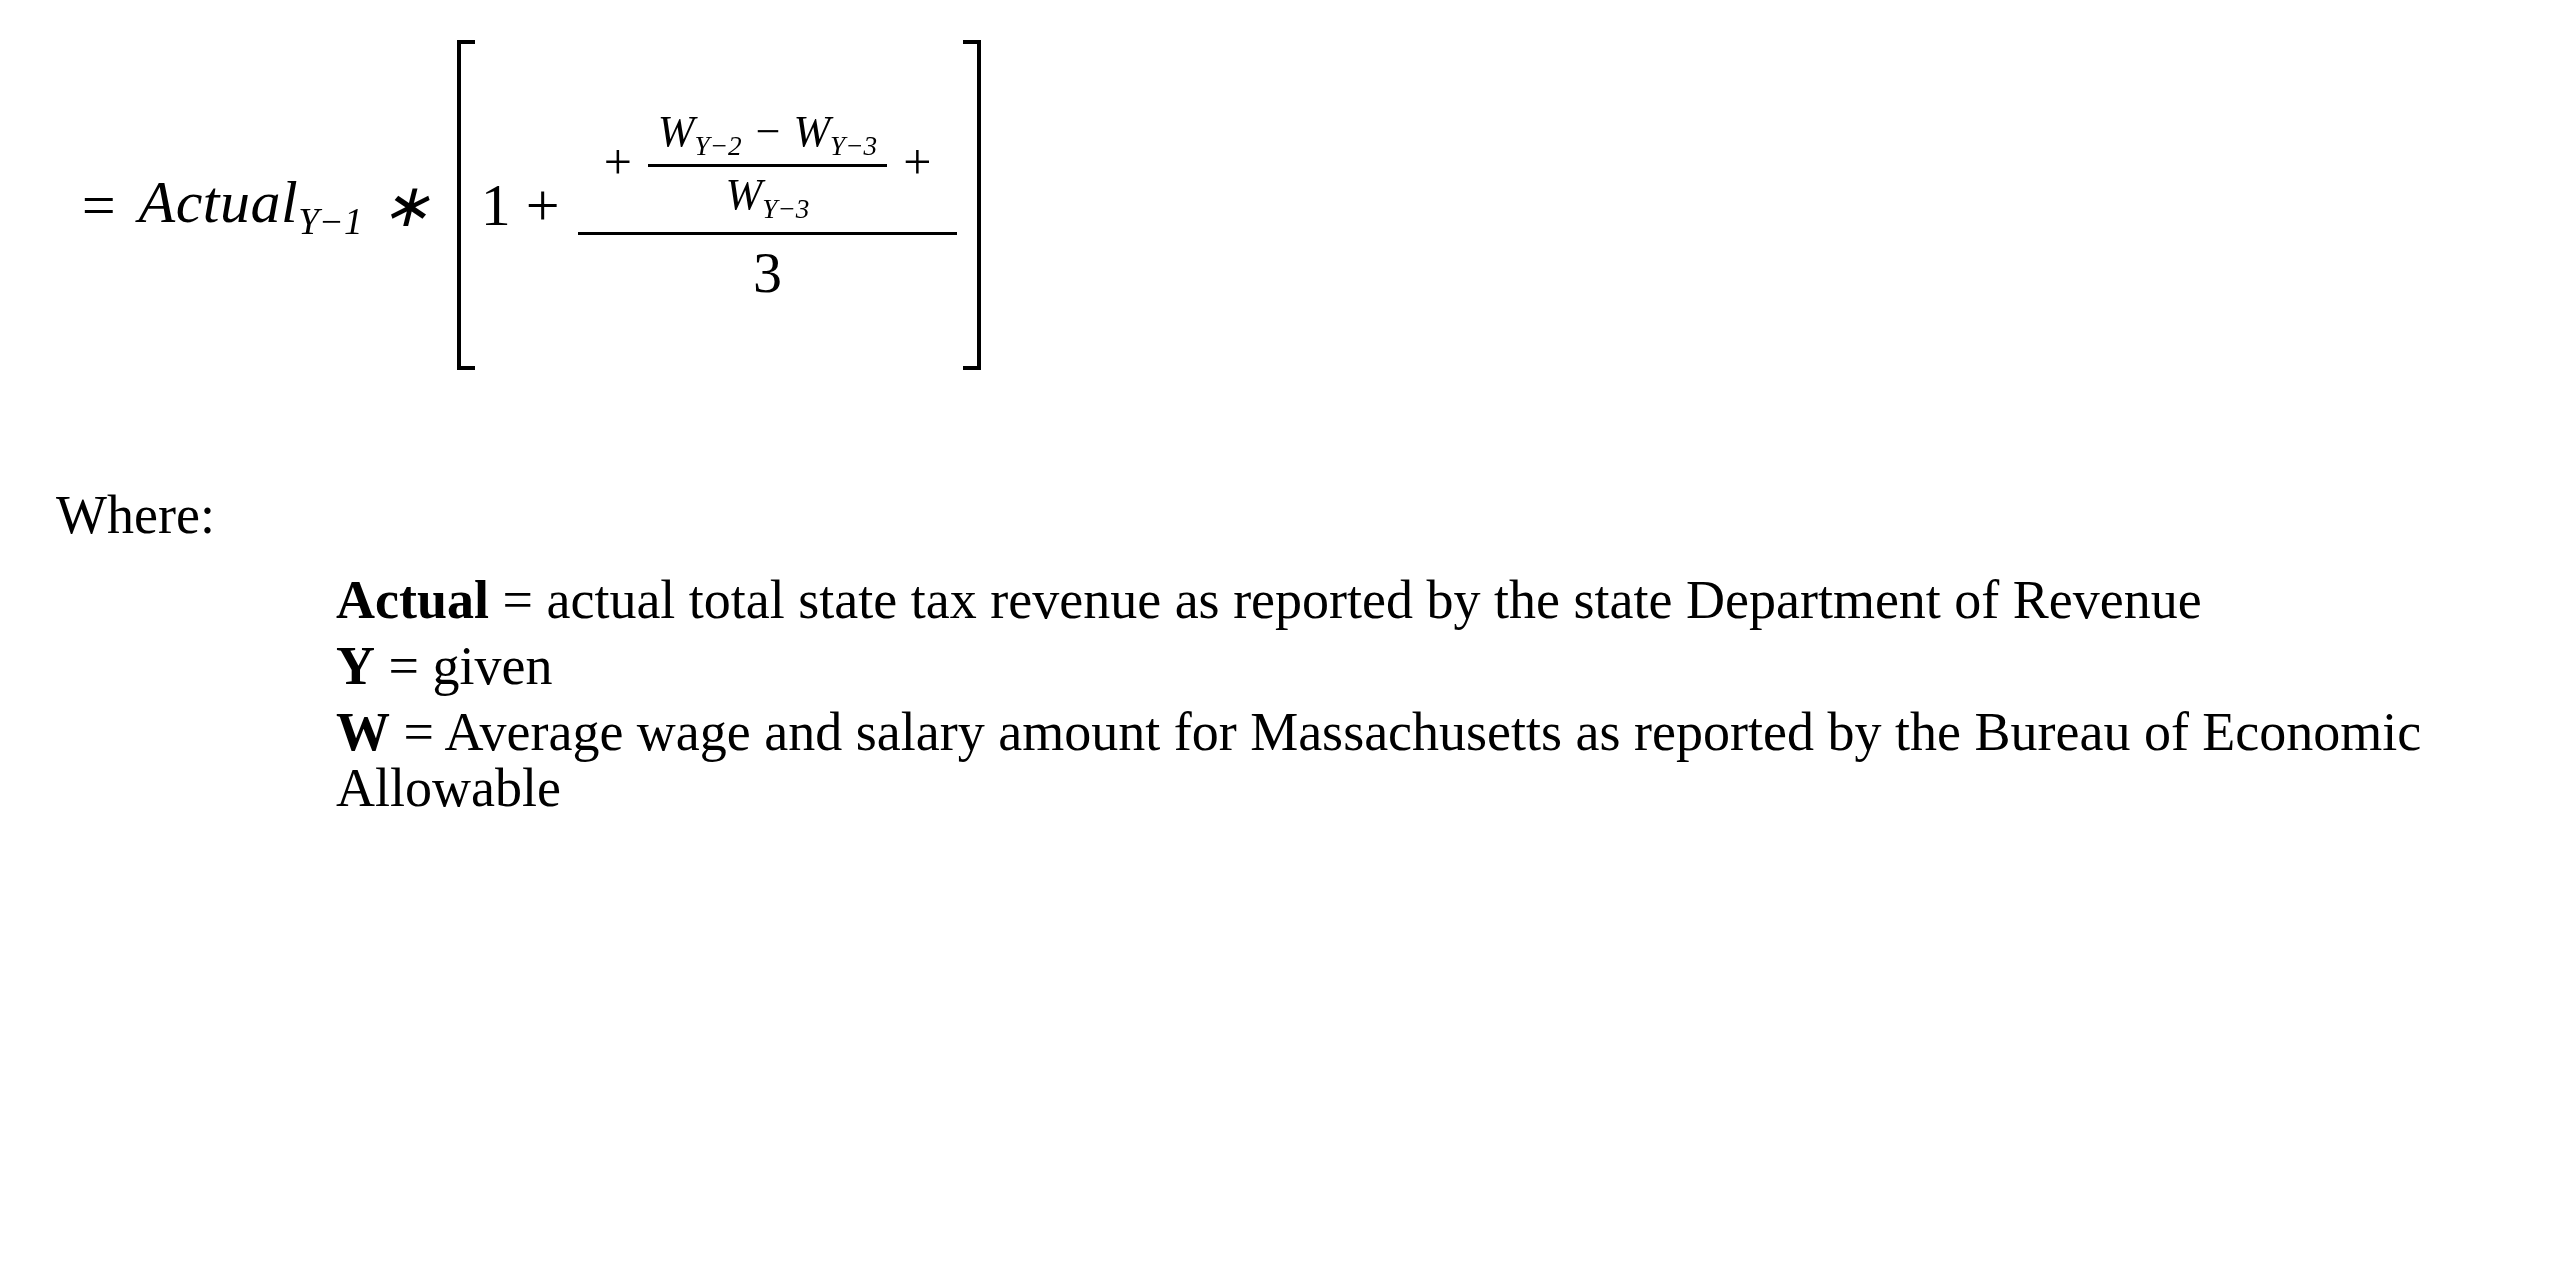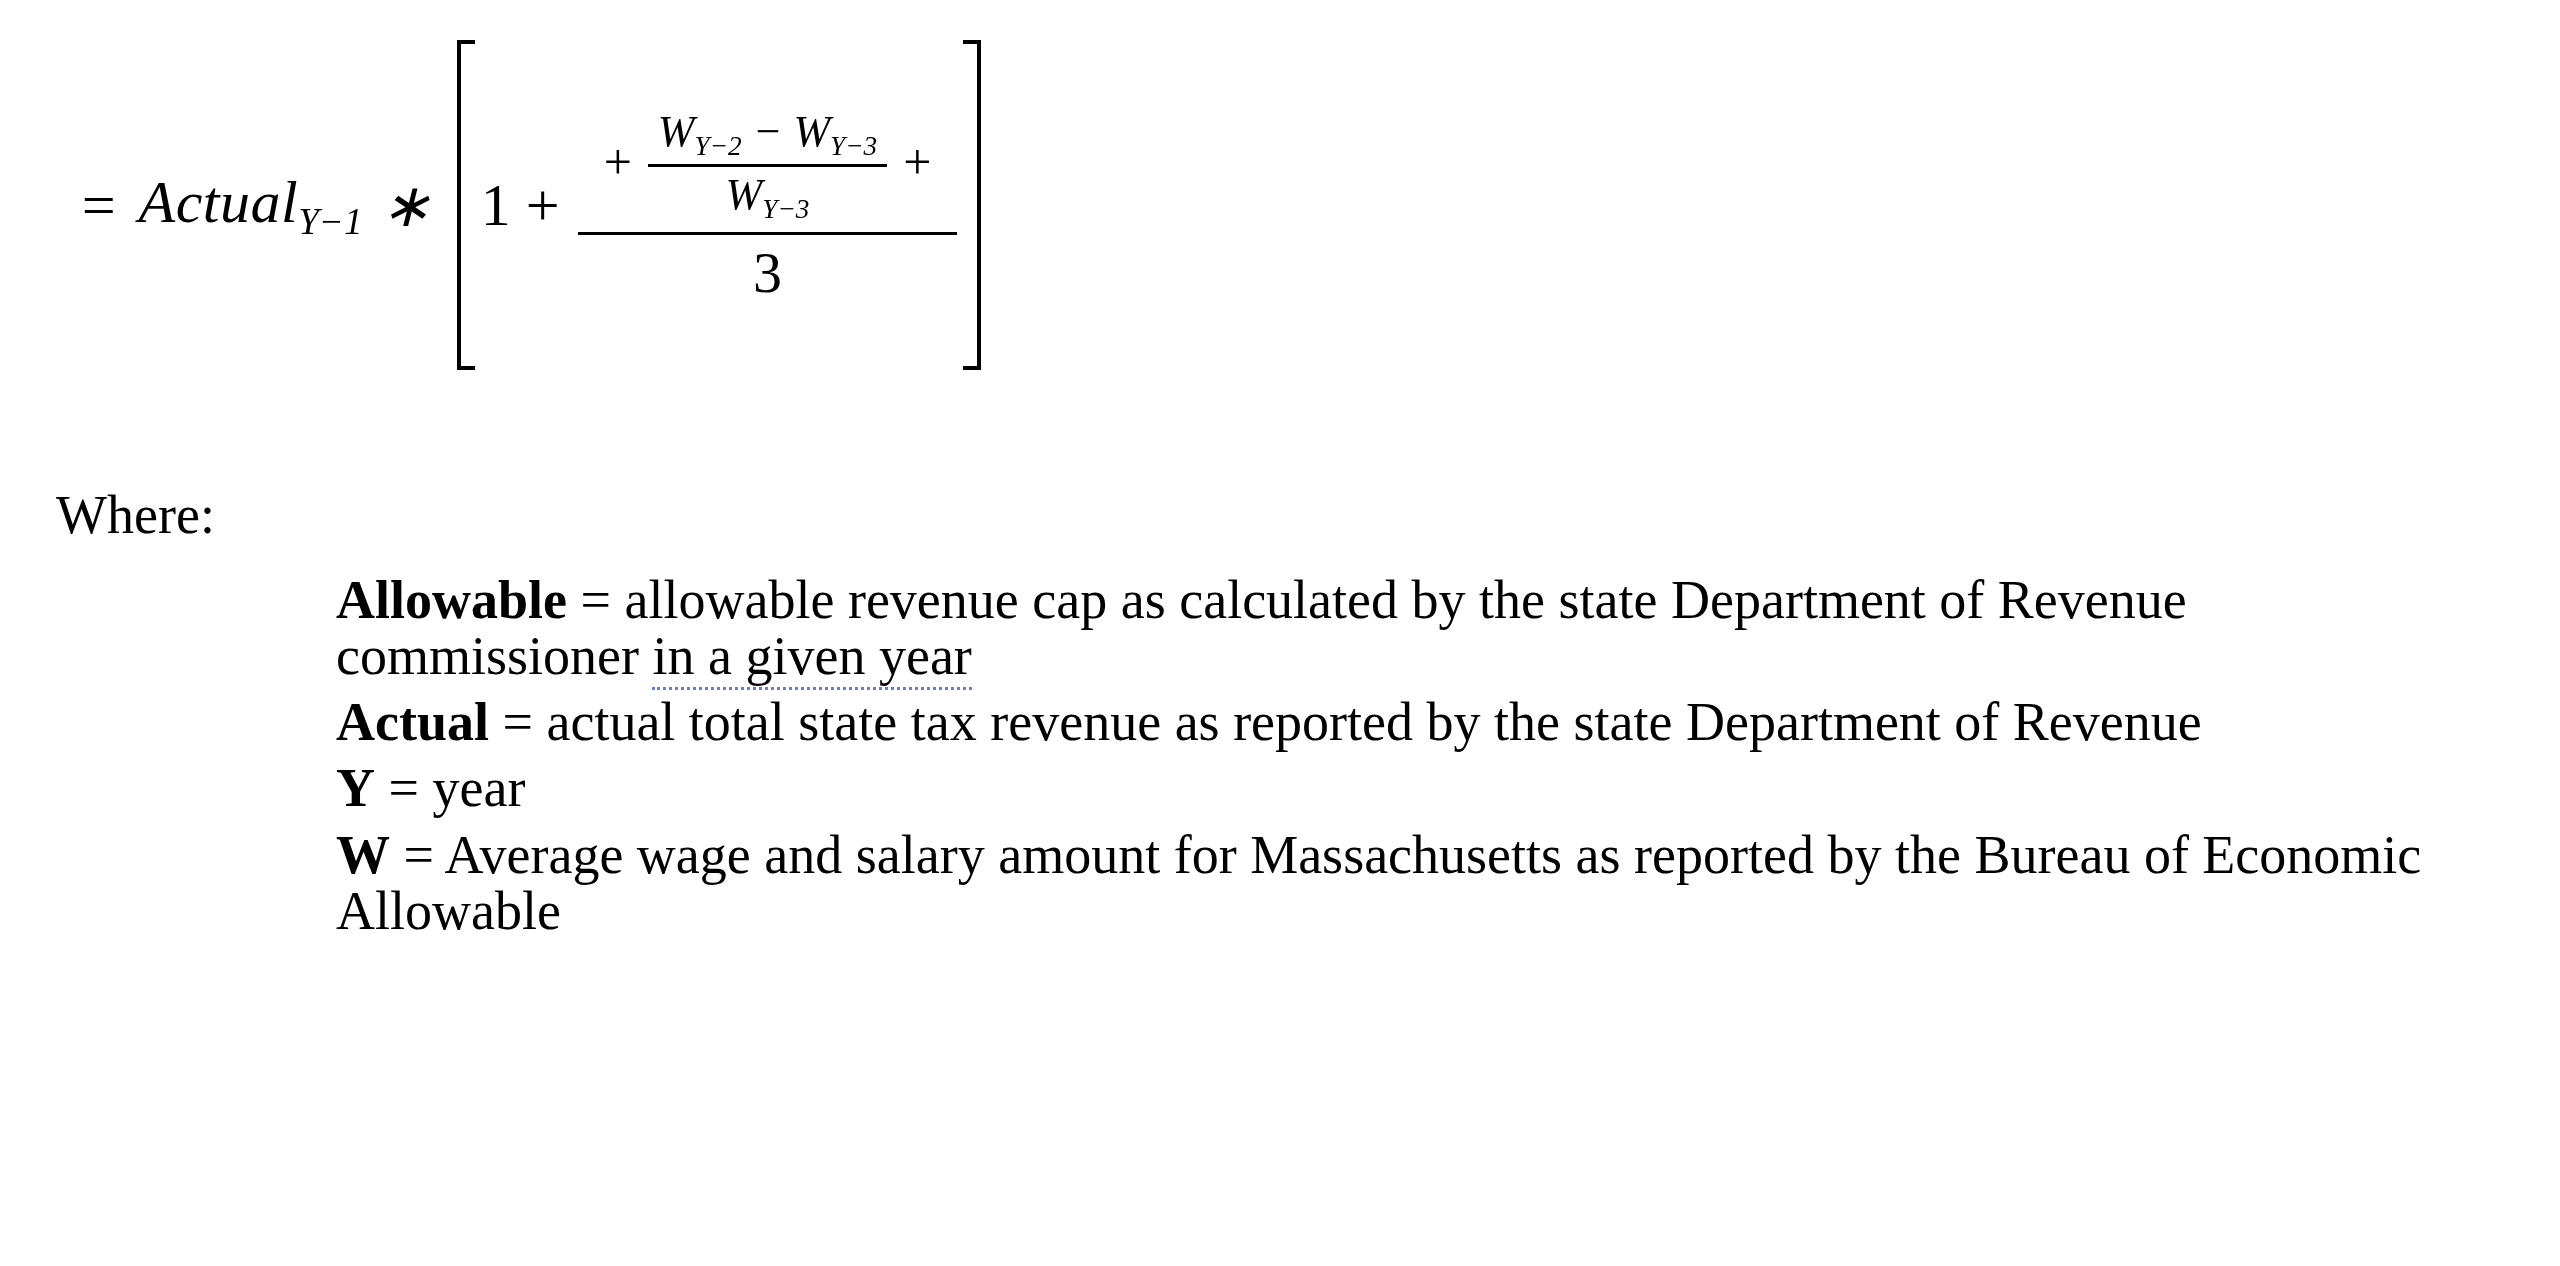--- a/index.html
+++ b/index.html
@@ -217,23 +217,22 @@
 
     <span class="bracket right">
         <span class="foot-bottom"></span>
       </span>
   </div>
 
   <div class="where">Where:</div>
 
   <div class="defs">
 
-    <p class="def"><b>Allowable</b><span> = </span><span>allowable revenue cap as calculated by the state Department of Revenue commissioner </span><span class="spellcheck">in a given year</span></p>
 
     <p class="def"><b>Actual</b><span> = </span><span>actual total state tax revenue as reported by the state Department of Revenue</span></p>
 
-    <p class="def"><b>Y</b><span> = </span><span>year</span></p>
+    <p class="def"><b>Y</b><span> = </span><span>given</span></p>
 
     <p class="def"><b>W</b><span> = </span><span>Average wage and salary amount for Massachusetts as reported by the Bureau of Economic Allowable</span></p>
 
   </div>
 
 </div>
 
 </body></html>

